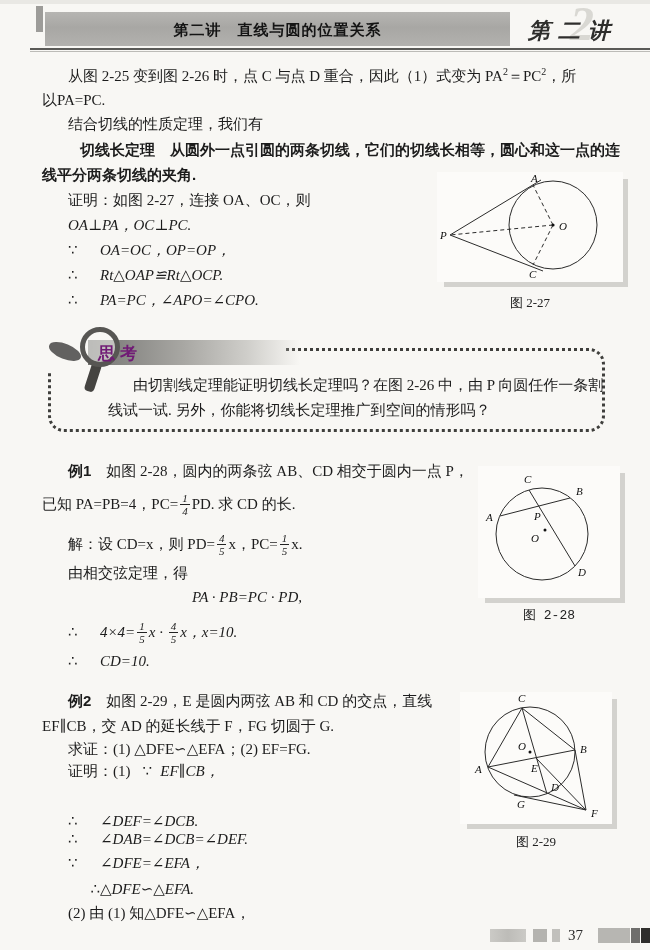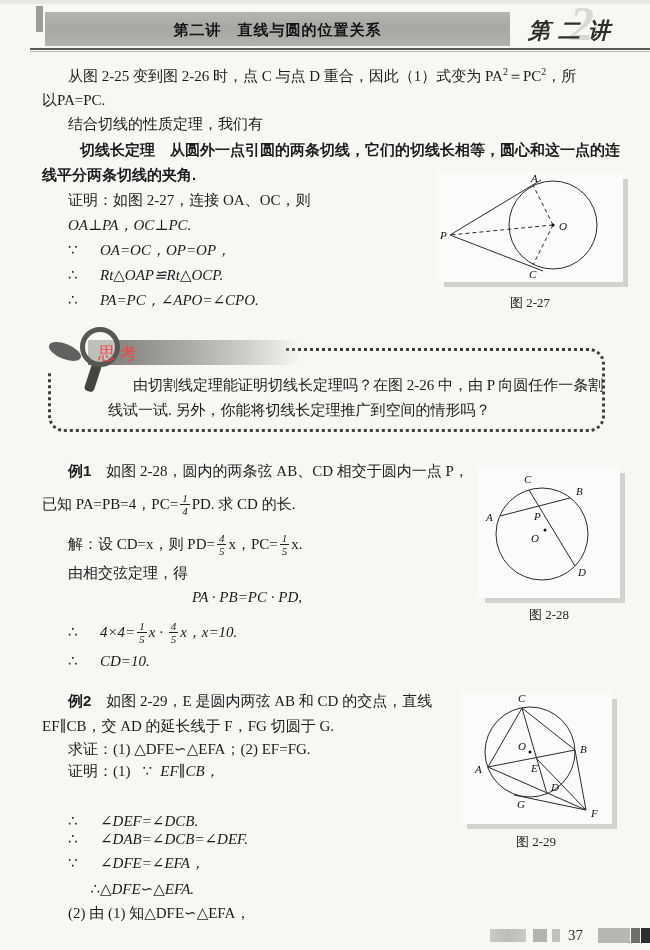--- a/index.html
+++ b/index.html
@@ -44,22 +44,22 @@
           border:3px dotted #3f3f3c; border-radius:16px; }
   .think-mask { position:absolute; left:46px; top:336px; width:238px; height:32px; background:#f8f7f4; }
   .think-banner { position:absolute; left:88px; top:336px; width:212px; height:25px;
           background:linear-gradient(90deg,#757572 0%,#a8a7a3 45%,#cfceca 75%,rgba(248,247,244,0) 100%); }
   .mag-ring { position:absolute; left:80px; top:323px; width:30px; height:30px;
           border:5px solid #575653; border-radius:50%; background:rgba(248,247,244,0.55); }
   .mag-handle { position:absolute; left:88px; top:358px; width:10px; height:30px;
           background:#454441; border-radius:4px; transform:rotate(18deg); }
   .mag-blob { position:absolute; left:48px; top:340px; width:34px; height:15px;
           background:#626160; border-radius:50%; transform:rotate(22deg); }
-  .think-title { position:absolute; left:98px; top:338px; font-size:17px; font-weight:normal;
-          letter-spacing:5px; color:#ef4444;
+  .think-title { position:absolute; left:98px; top:338px; font-size:17px; font-weight:bold;
+          letter-spacing:5px; color:#701a75;
           font-family:"Liberation Sans","DejaVu Sans",sans-serif; }
 
   
   .figbox { position:absolute; background:#fcfbf9; box-shadow:6px 6px 0 -1px #d3d2ce; }
   .figcap { position:absolute; font-size:13px; color:#222; text-align:center; }
   svg .stroke { stroke:#2b2b2b; stroke-width:1; fill:none; }
   svg .dash { stroke:#2b2b2b; stroke-width:1; fill:none; stroke-dasharray:4 3; }
   svg text { font-size:11px; font-style:italic; fill:#111;
           font-family:"Liberation Serif","DejaVu Serif",serif; }
 
@@ -136,21 +136,21 @@
       <line class="stroke" x1="51" y1="24" x2="97" y2="100"></line>
       <circle cx="67" cy="64" r="1.5" fill="#111"></circle>
       <text x="46" y="17">C</text>
       <text x="98" y="29">B</text>
       <text x="8" y="55">A</text>
       <text x="56" y="54">P</text>
       <text x="53" y="76">O</text>
       <text x="100" y="110">D</text>
     </svg>
   </div>
-  <div class="figcap" style="left:478px; top:602px; width:142px;">图 2-28</div>
+  <div class="figcap" style="left:478px; top:602px; width:142px;font-family:Liberation Mono, monospace;">图 2-28</div>
 
   <div class="t" style="left:68px; top:688px;"><span class="bsans">例2</span>　<span>如图 2-29，E 是圆内两弦 AB 和 CD 的交点，直线</span></div>
   <div class="t" style="left:42px; top:713px;">EF∥CB，交 AD 的延长线于 F，FG 切圆于 G.</div>
   <div class="t" style="left:68px; top:736px;">求证：(1) △DFE∽△EFA；(2) EF=FG.</div>
   <div class="t" style="left:68px; top:758px;"><span>证明：(1)</span> <span class="sym" style="width:26px; text-align:center;">∵</span><span class="mi">EF∥CB，</span></div>
   <div class="t mi" style="left:68px; top:808px;"><span class="sym">∴</span><span>∠DEF=∠DCB.</span></div>
   <div class="t mi" style="left:68px; top:826px;"><span class="sym">∴</span><span>∠DAB=∠DCB=∠DEF.</span></div>
   <div class="t mi" style="left:68px; top:850px;"><span class="sym">∵</span><span>∠DFE=∠EFA，</span></div>
   <div class="t mi" style="left:68px; top:876px;text-align:right;"><span class="sym">∴</span><span>△DFE∽△EFA.</span></div>
   <div class="t" style="left:68px; top:900px;">(2) 由 (1) 知△DFE∽△EFA，</div>

